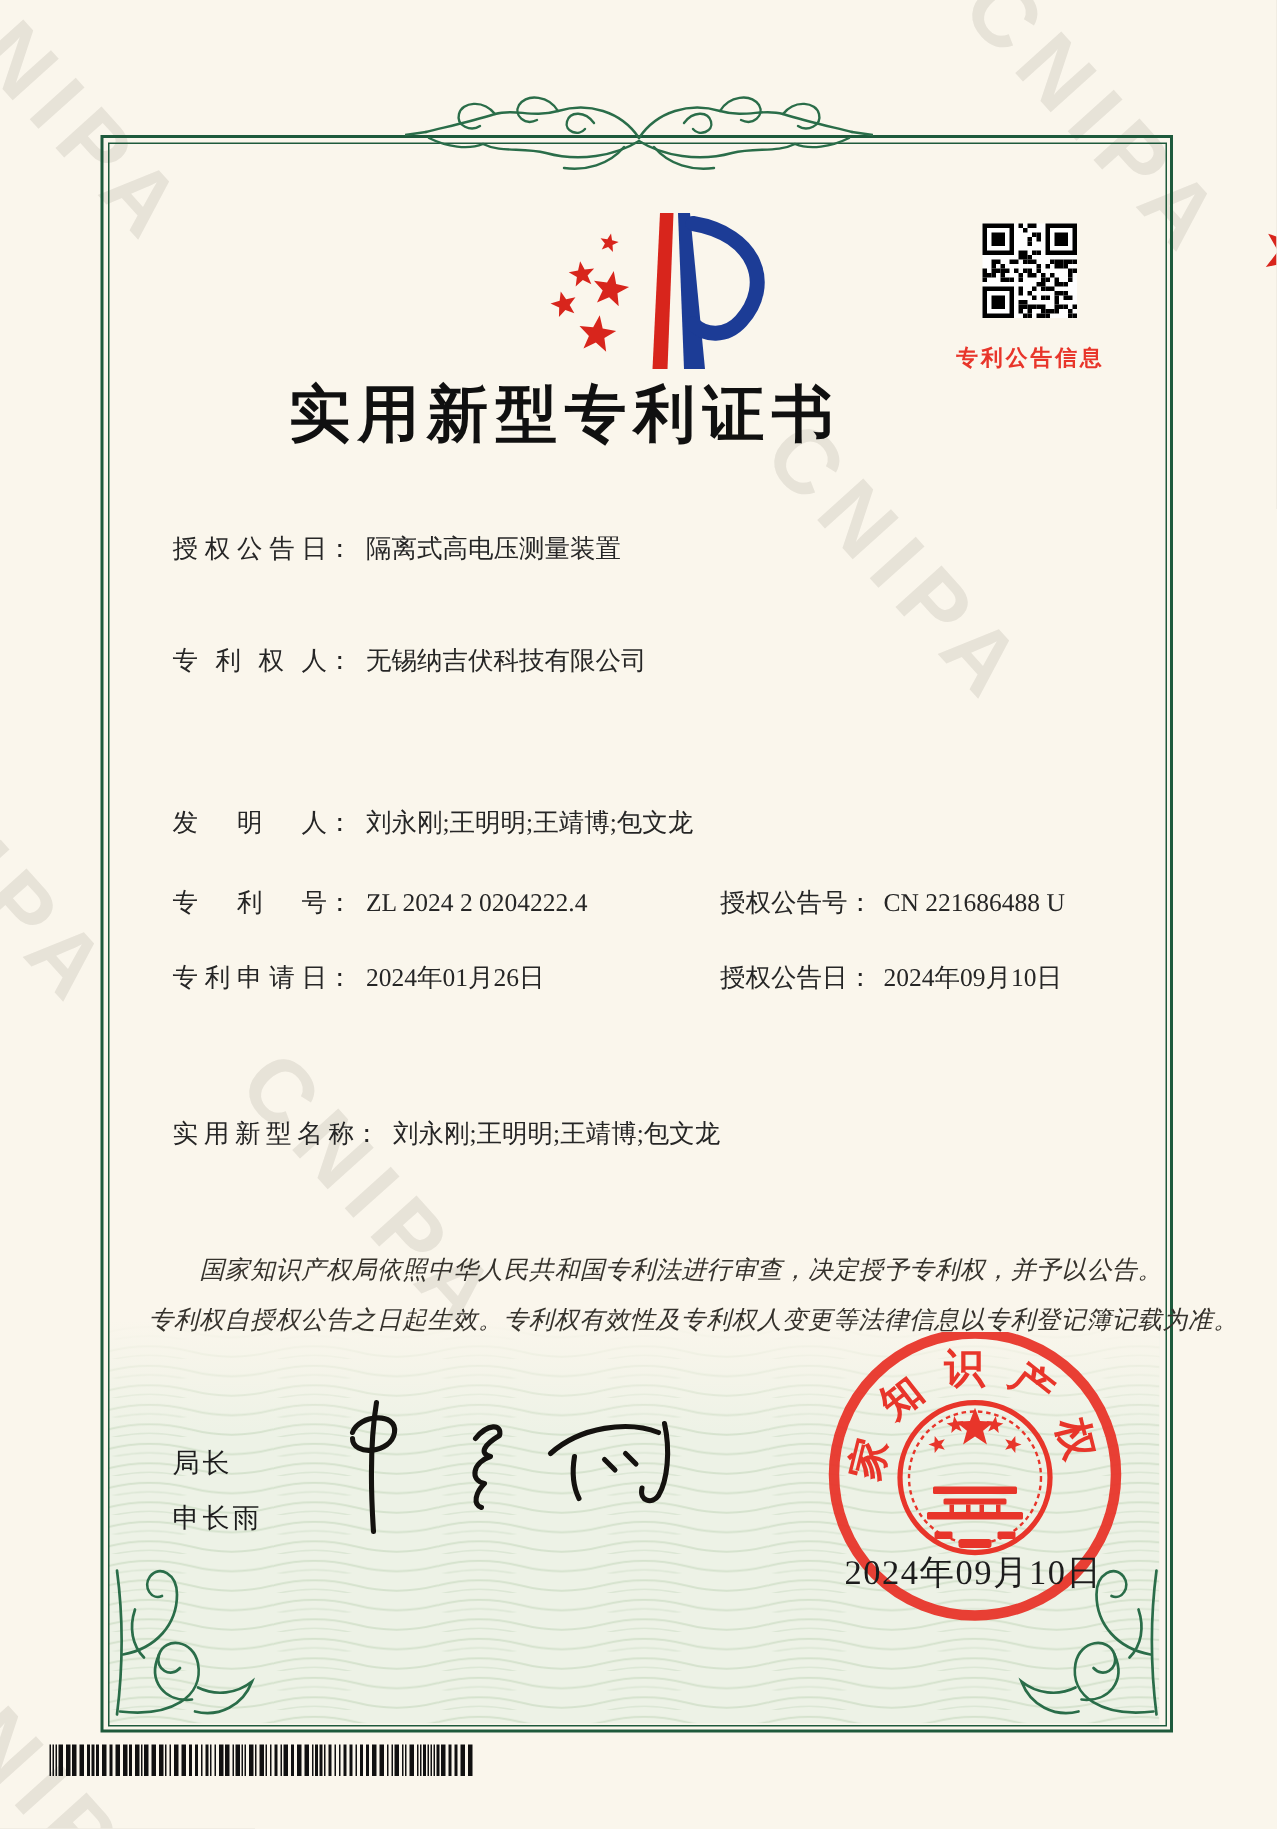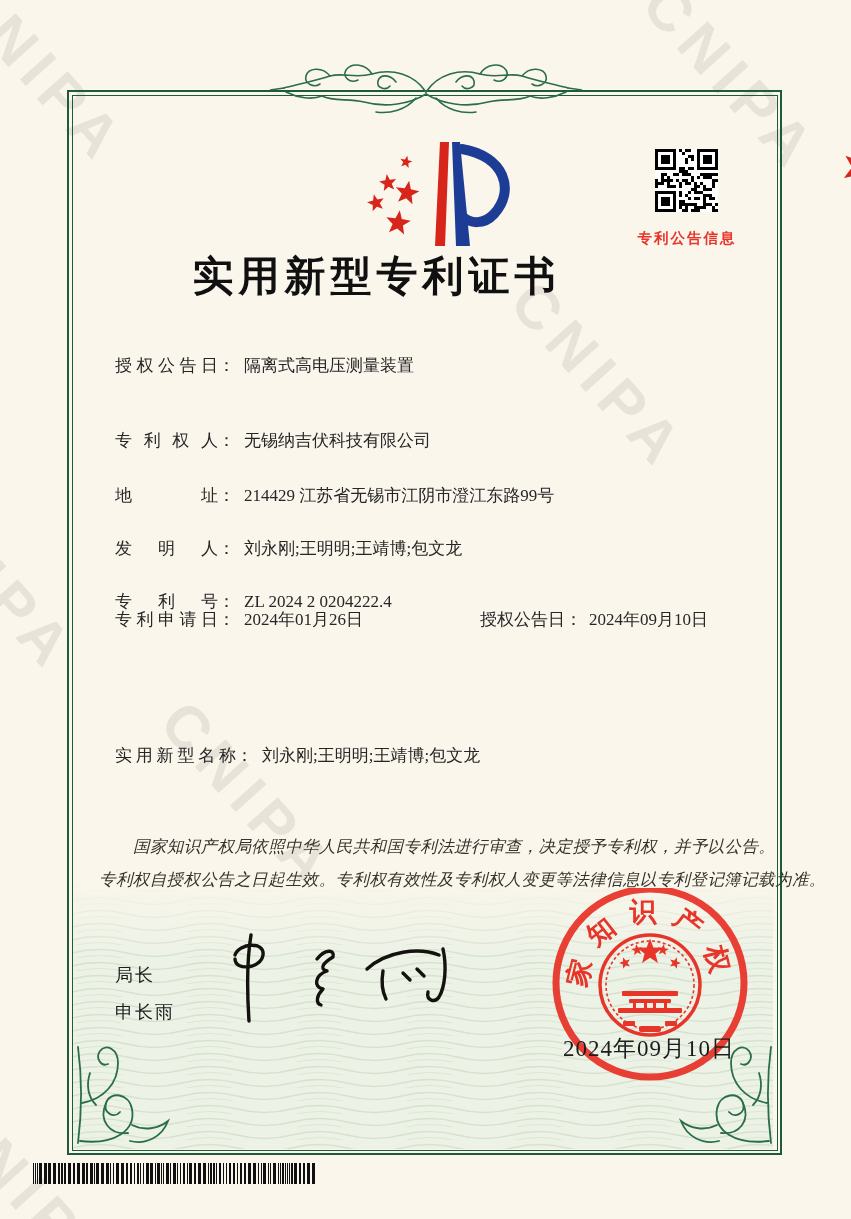--- a/index.html
+++ b/index.html
@@ -270,30 +270,28 @@
   <div class="qrcap">专利公告信息</div>
 
   <div class="title">实用新型专利证书</div>
 
   <div class="frow" style="top:354px">
     <span class="flabel w102">授权公告日</span><span class="colon">：</span><span>隔离式高电压测量装置</span>
   </div>
   <div class="frow" style="top:429px">
     <span class="flabel w102">专利权人</span><span class="colon">：</span><span>无锡纳吉伏科技有限公司</span>
   </div>
-  <div class="frow" style="top:484px">
-    <span class="flabel w102">地址</span><span class="colon">：</span><span>214429 江苏省无锡市江阴市澄江东路99号</span>
-  </div>
   <div class="frow" style="top:537px">
     <span class="flabel w102">发明人</span><span class="colon">：</span><span>刘永刚;王明明;王靖博;包文龙</span>
   </div>
   <div class="frow" style="top:590px">
     <span class="flabel w102">专利号</span><span class="colon">：</span><span>ZL 2024 2 0204222.4</span>
-  </div>
-  <div class="frow" style="top:608px">
+    <span class="rpair"><span>授权公告号</span><span class="colon">：</span><span>CN 221686488 U</span></span>
+  </div>
+  <div class="frow" style="top:640px">
     <span class="flabel w102">专利申请日</span><span class="colon">：</span><span>2024年01月26日</span>
     <span class="rpair"><span>授权公告日</span><span class="colon">：</span><span>2024年09月10日</span></span>
   </div>
   <div class="frow" style="top:744px">
     <span class="flabel w120">实用新型名称</span><span class="colon">：</span><span>刘永刚;王明明;王靖博;包文龙</span>
   </div>
 
   <div class="st st2">专利权自授权公告之日起生效。专利权有效性及专利权人变更等法律信息以专利登记簿记载为准。</div>
   <div class="st st1">国家知识产权局依照中华人民共和国专利法进行审查，决定授予专利权，并予以公告。</div>
 

